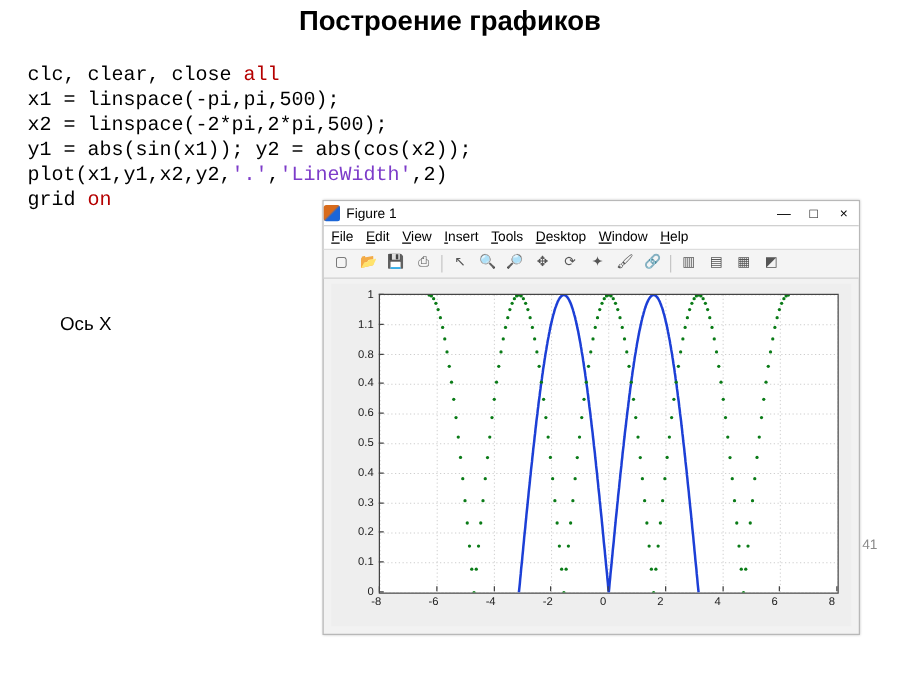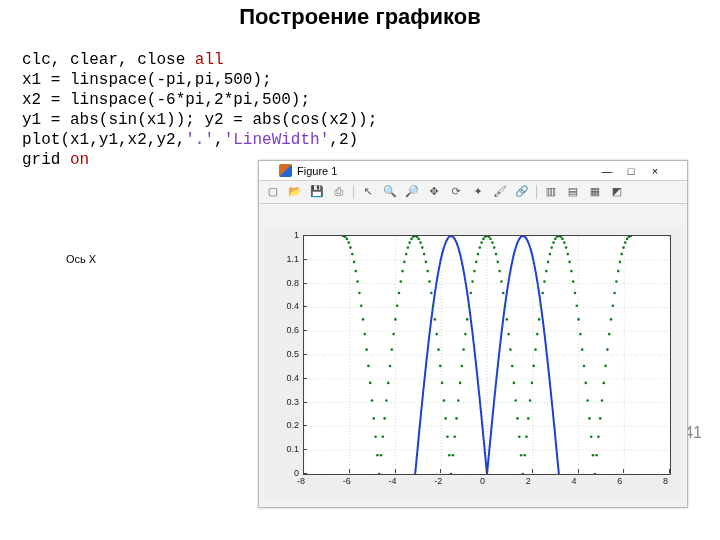--- a/index.html
+++ b/index.html
@@ -34,29 +34,28 @@
     font-size: 16px;
     line-height: 20px;
     white-space: pre;
   }
   .code .kw { color: #b50000; } 
   .code .str { color: #7d3cc9; } 
   .note {
     position: absolute;
     left: 48px;
     top: 250px;
-    font-size: 11px;
+    font-size: 15px;
     line-height: 19px;
-    margin-left: 18px;
   }
   .pagenum {
     position: absolute;
     right: 18px;
     bottom: 10px;
-    font-size: 16px;
+    font-size: 11px;
     color: #8a8a8a;
   }
 
   
   .figwin {
     position: absolute;
     left: 258px;
     top: 160px;
     width: 430px;
     height: 348px;
@@ -66,21 +65,21 @@
     box-sizing: border-box;
   }
   .figwin .titlebar {
     position: relative;
     height: 20px;
     background: #fff;
     border-bottom: 1px solid #d0d0d0;
     font-size: 11px;
     display: flex;
     align-items: center;
-    padding: 0 20px;
+    padding: 0 0;
     box-sizing: border-box;
   }
   .figwin .titlebar .icon {
     width: 13px; height: 13px;
     background: linear-gradient(135deg,#d86b1b 0 45%,#1b66d8 55% 100%);
     border-radius: 2px;
     margin-right: 5px;
     display: inline-block;
   }
   .figwin .titlebar .wtitle { flex: 1; }
@@ -161,39 +160,49 @@
 </style>
 </head>
 <body>
 
 <div class="slide">
 
   <div class="title">Построение графиков</div>
 
   <pre class="code"><span>clc, clear, close </span><span class="kw">all</span>
 <span>x1 = linspace(-pi,pi,500);</span>
-<span>x2 = linspace(-6*pi,2*pi,500);</span>
+<span>x2 = linspace(-2*pi,2*pi,500);</span>
 <span>y1 = abs(sin(x1)); y2 = abs(cos(x2));</span>
 <span>plot(x1,y1,x2,y2,</span><span class="str">'.'</span><span>,</span><span class="str">'LineWidth'</span><span>,2)</span>
 <span>grid </span><span class="kw">on</span></pre>
 
   <div class="note">
     <span>Ось X</span><br>
   </div>
 
   <div class="pagenum">41</div>
 
   <div class="figwin">
     <div class="titlebar">
       <span class="icon"></span>
       <span class="wtitle">Figure 1</span>
       <span class="wbtn">—</span>
       <span class="wbtn">□</span>
       <span class="wbtn">×</span>
     </div>
+    <div class="menubar">
+        <span><u>F</u>ile</span>
+        <span><u>E</u>dit</span>
+        <span><u>V</u>iew</span>
+        <span><u>I</u>nsert</span>
+        <span><u>T</u>ools</span>
+        <span><u>D</u>esktop</span>
+        <span><u>W</u>indow</span>
+        <span><u>H</u>elp</span>
+      </div>
     <div class="toolbar">
         <span class="tbtn">▢</span>
         <span class="tbtn">📂</span>
         <span class="tbtn">💾</span>
         <span class="tbtn">⎙</span>
         <span class="sep"></span>
         <span class="tbtn">↖</span>
         <span class="tbtn">🔍</span>
         <span class="tbtn">🔎</span>
         <span class="tbtn">✥</span>

